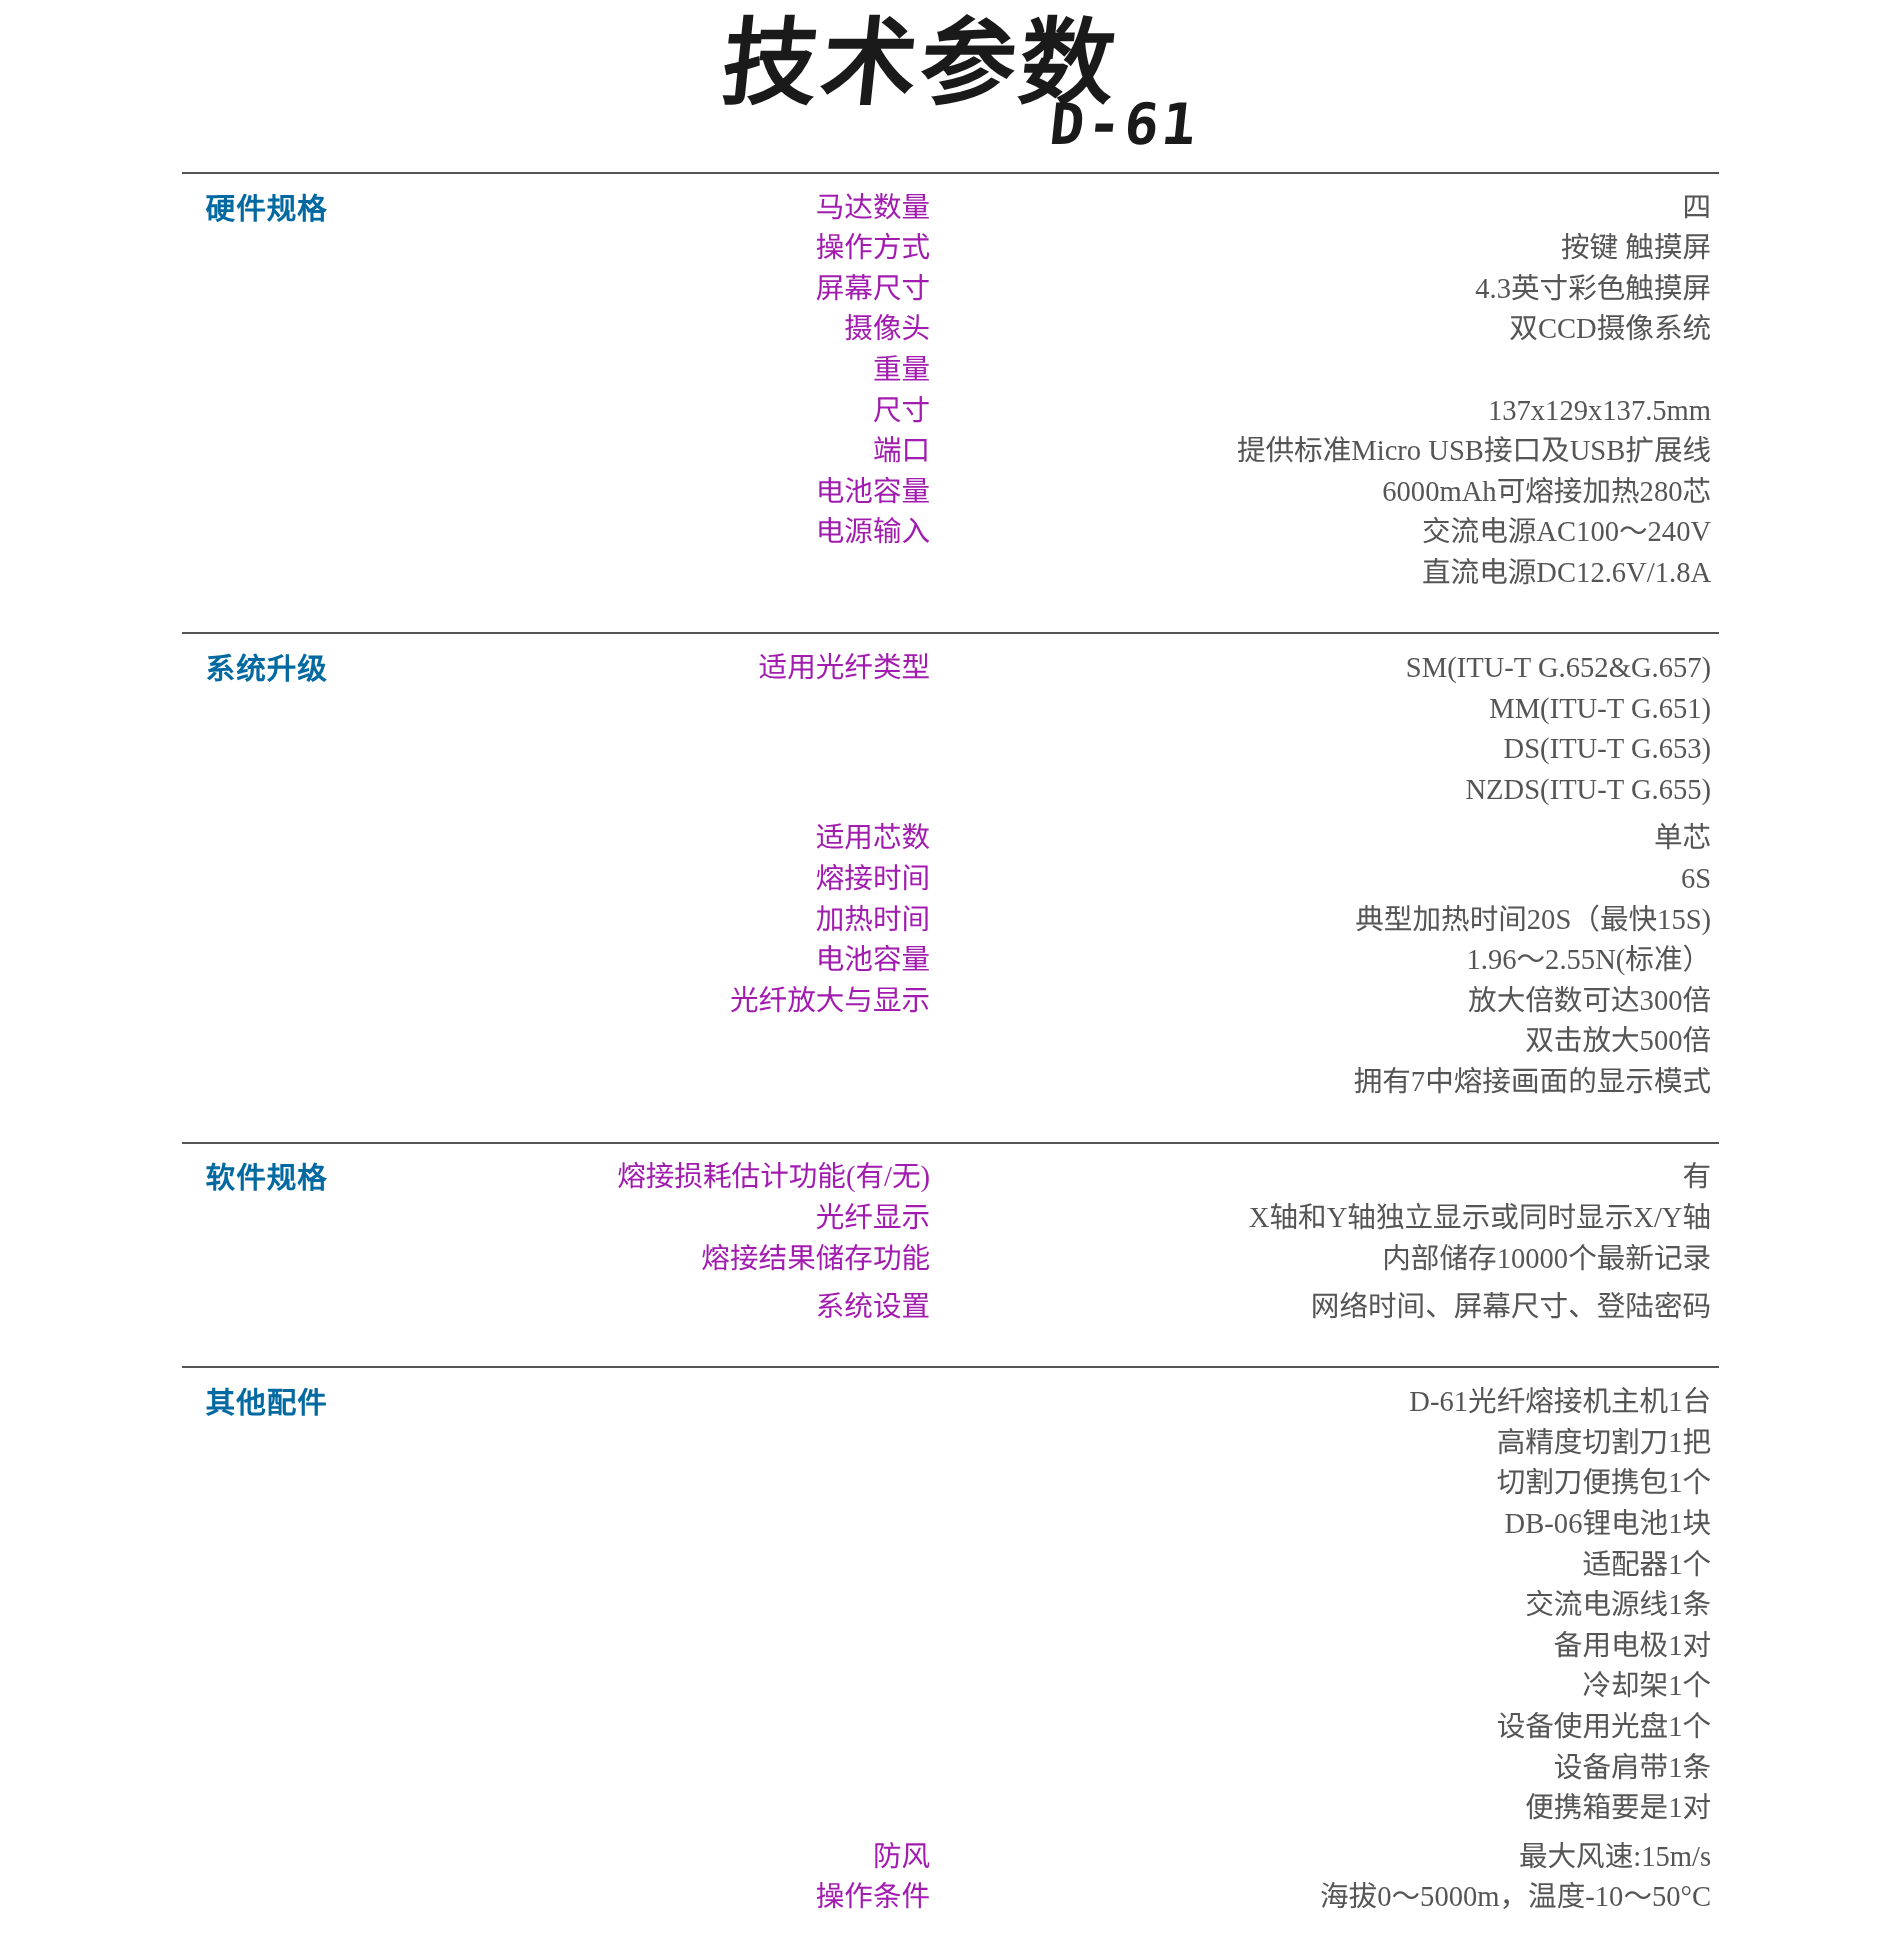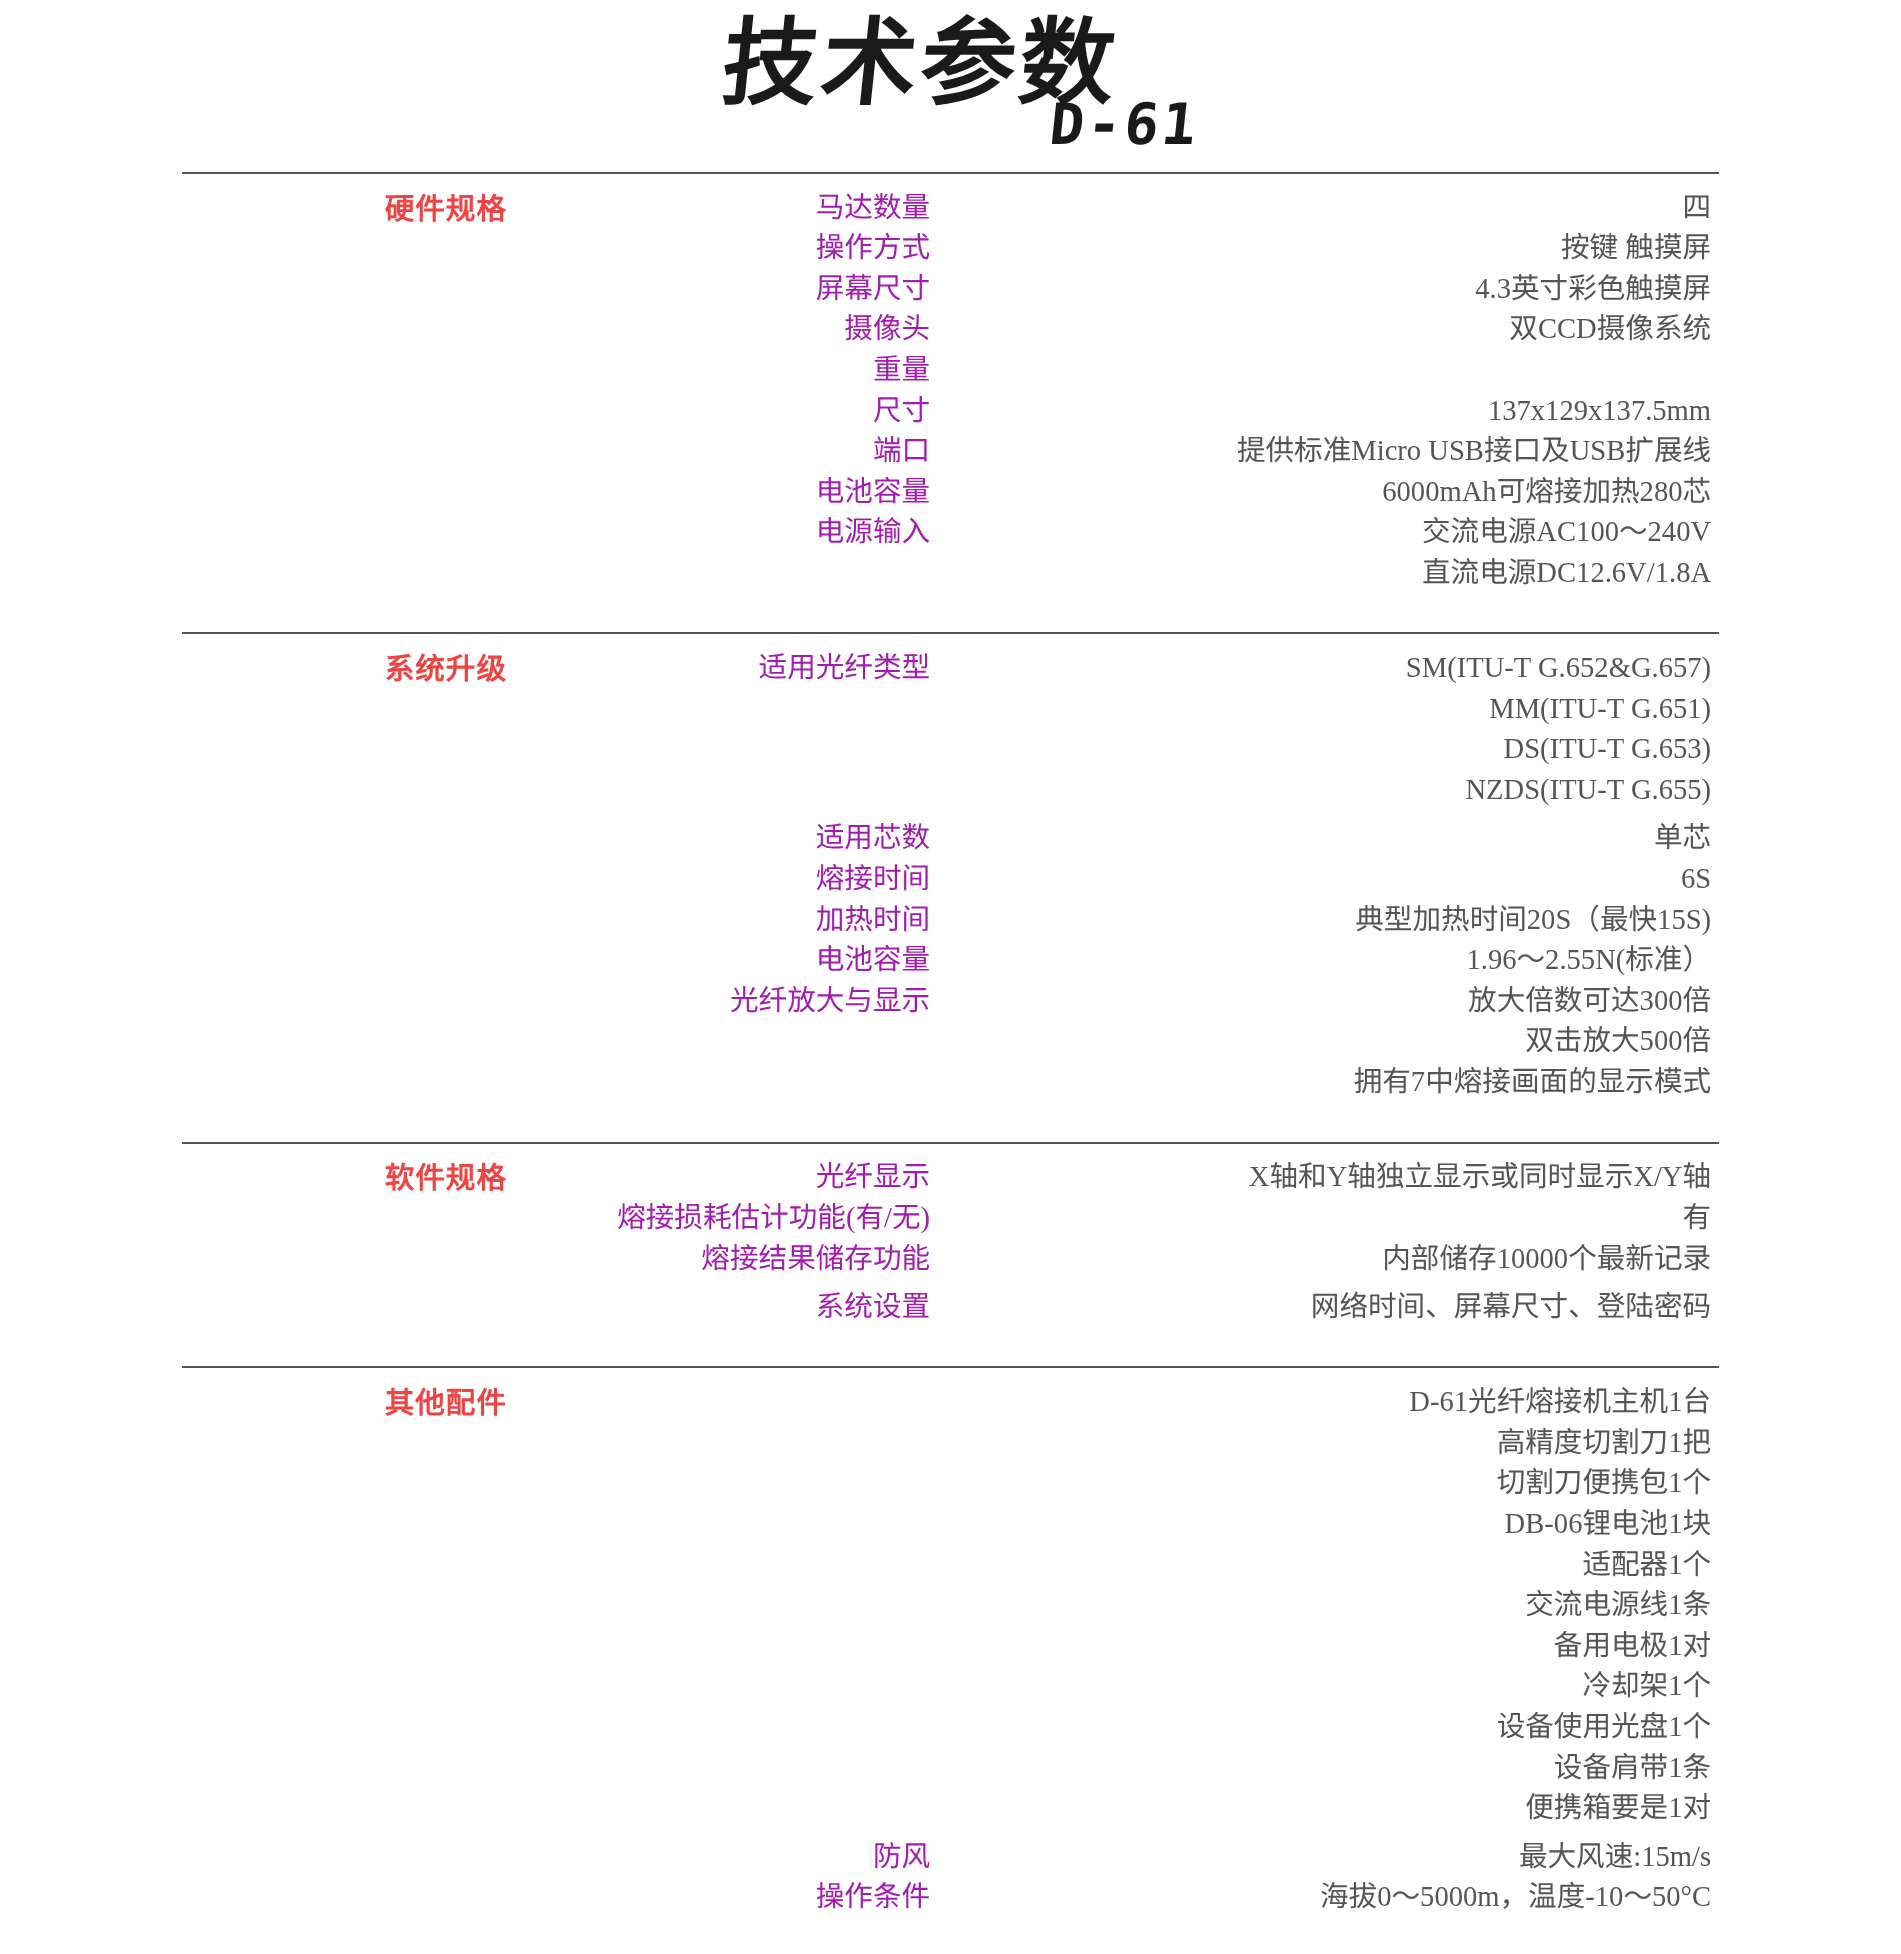--- a/index.html
+++ b/index.html
@@ -63,26 +63,25 @@
   }
   .section-inner {
     display: flex;
     align-items: flex-start;
   }
   .sec-title {
     width: 325px;
     flex: 0 0 325px;
     font-size: 29.6px;
     font-weight: bold;
-    color: #ef4444;
+    color: #0369a1;
     padding-left: 23.6px;
     box-sizing: border-box;
     line-height: 1.42;
     letter-spacing: 1px;
-    text-align: right;
   }
   .rows {
     flex: 1 1 auto;
   }
   .row {
     display: flex;
     align-items: flex-start;
     line-height: 1.42;
   }
   .row-label {
@@ -229,29 +228,29 @@
           </div>
         </div>
       </div>
     </div>
     <div class="sec-gap"></div>
     <div class="section">
       <div class="section-inner">
         <div class="sec-title">软件规格</div>
         <div class="rows">
           <div class="row">
+            <div class="row-label">熔接损耗估计功能(有/无)</div>
+            <div class="row-values">
+              <div>有</div>
+            </div>
+          </div>
+          <div class="row">
             <div class="row-label">光纤显示</div>
             <div class="row-values">
               <div>X轴和Y轴独立显示或同时显示X/Y轴</div>
-            </div>
-          </div>
-          <div class="row">
-            <div class="row-label">熔接损耗估计功能(有/无)</div>
-            <div class="row-values">
-              <div>有</div>
             </div>
           </div>
           <div class="row">
             <div class="row-label">熔接结果储存功能</div>
             <div class="row-values">
               <div>内部储存10000个最新记录</div>
             </div>
           </div>
           <div class="spacer-row"></div>
           <div class="row">

